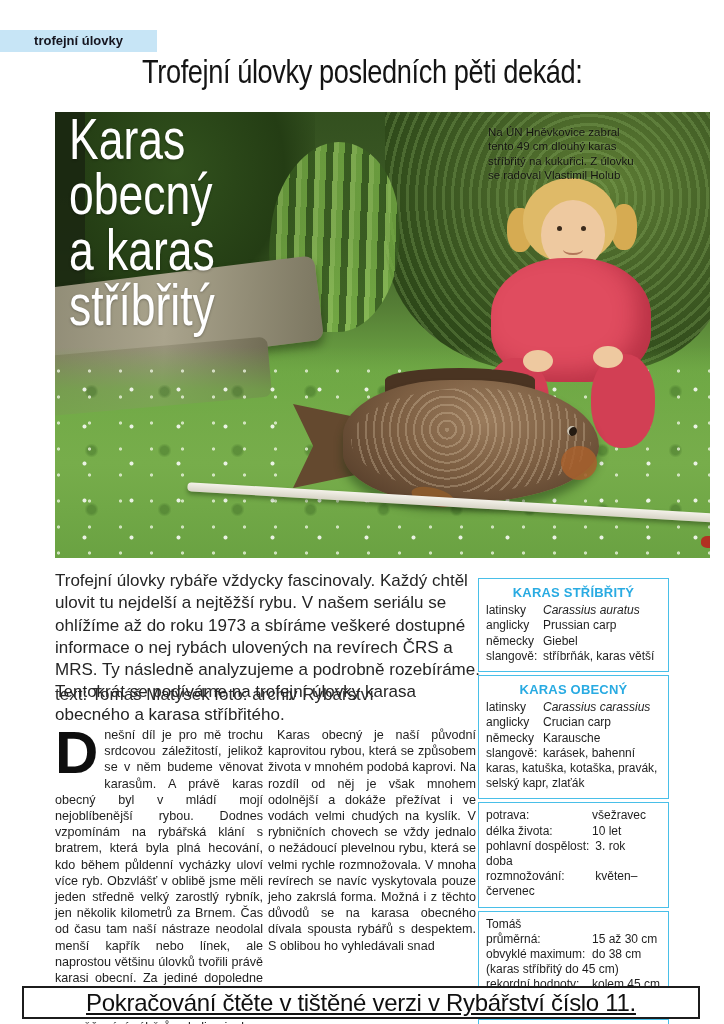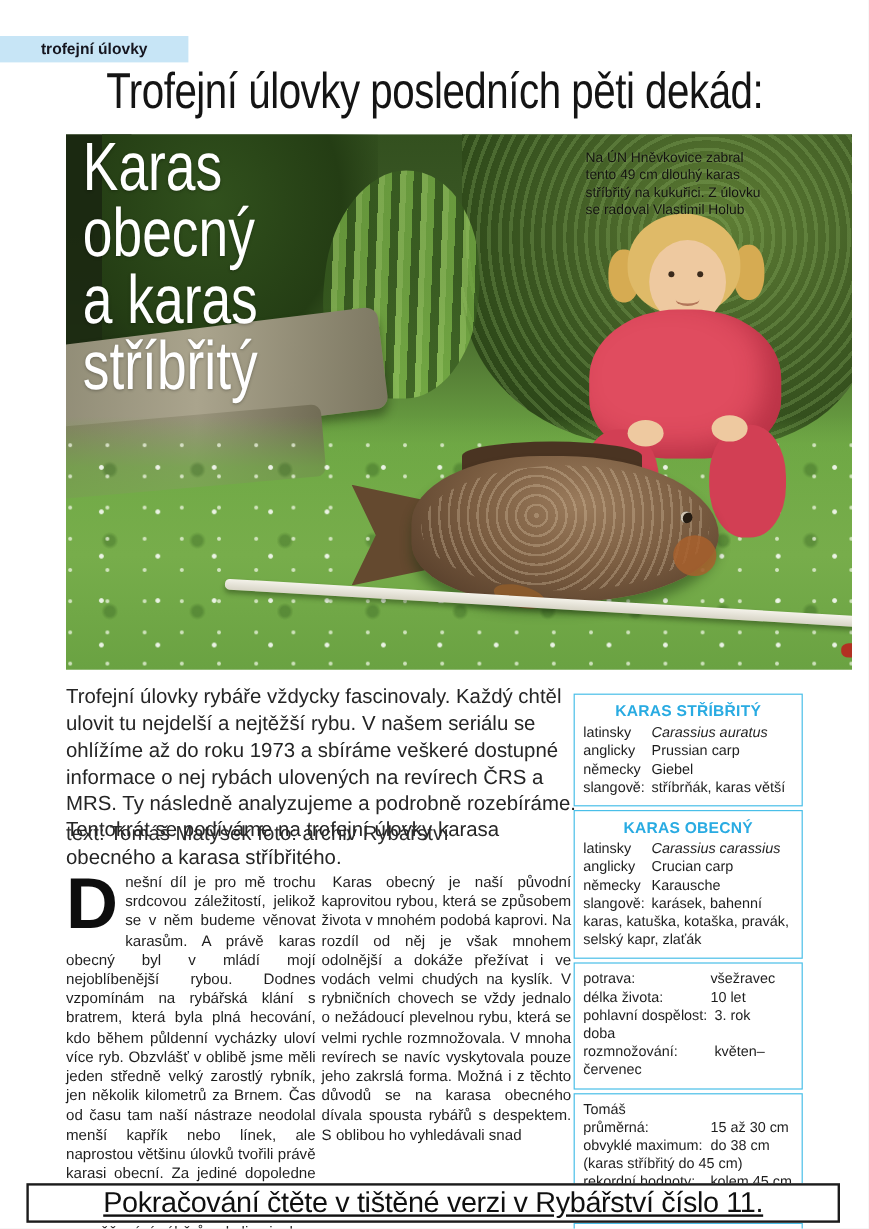--- a/index.html
+++ b/index.html
@@ -5,21 +5,21 @@
   html,body{margin:0;padding:0;background:#e9e9e9;}
   .page{position:relative;width:724px;height:1024px;background:#ffffff;overflow:hidden;
         font-family:"Liberation Sans","DejaVu Sans",sans-serif;color:#1f1f1f;}
 
   
   .tag{position:absolute;left:0;top:30px;width:157px;height:22px;background:#c7e5f6;
        font-size:13px;font-weight:700;color:#15151f;text-align:center;line-height:22px;}
 
   
   .title{position:absolute;left:0;top:52px;width:724px;margin:0;text-align:center;
-         font-size:42px;font-weight:400;color:#141414;white-space:nowrap;}
+         font-size:34px;font-weight:400;color:#141414;white-space:nowrap;}
   .title .cond{display:inline-block;transform:scaleX(0.8);transform-origin:center;letter-spacing:-0.5px;}
 
   
   .photo{position:absolute;left:55px;top:112px;width:655px;height:446px;overflow:hidden;
          background:linear-gradient(180deg,#33501f 0%,#3f5c28 28%,#567f36 44%,#6da644 58%,#74ab49 74%,#68a041 100%);}
   .ph{position:absolute;}
   .ph-dark-corner{left:-20px;top:-20px;width:90px;height:280px;background:#18250f;border-radius:0 40% 50% 0;opacity:.9;}
   .ph-bush-left{left:30px;top:-30px;width:230px;height:250px;
       background:radial-gradient(ellipse at 40% 35%,#31511d 0%,#243d14 55%,rgba(26,42,14,0) 78%);}
   .ph-leaves{left:215px;top:30px;width:130px;height:190px;transform:skewX(-6deg);

